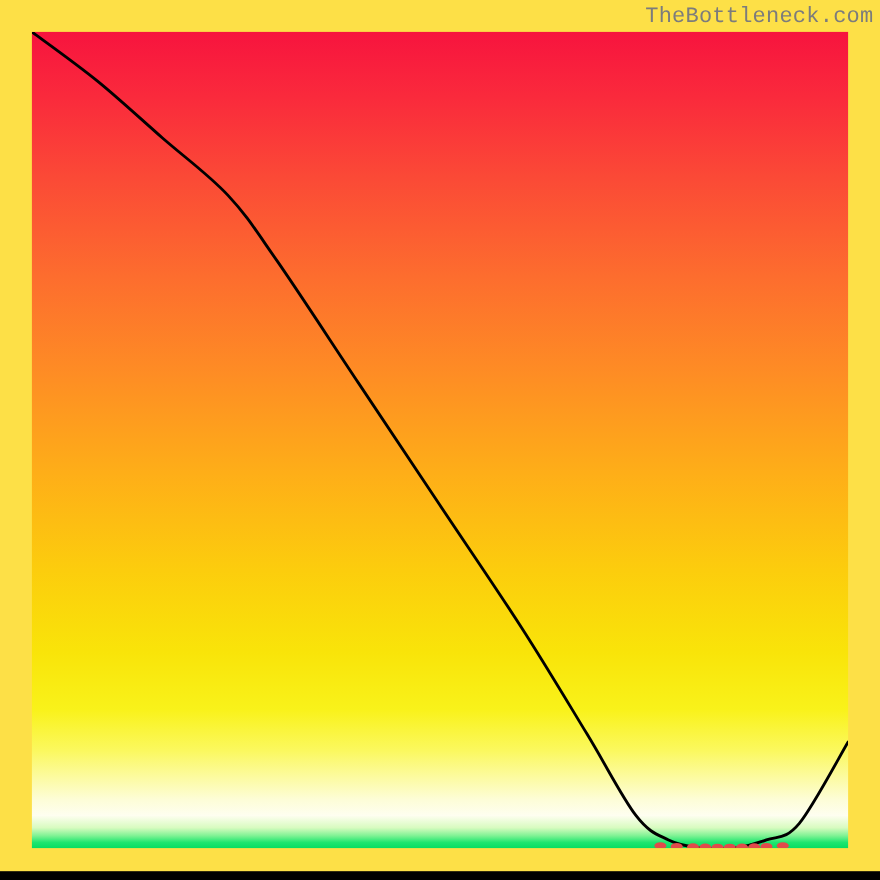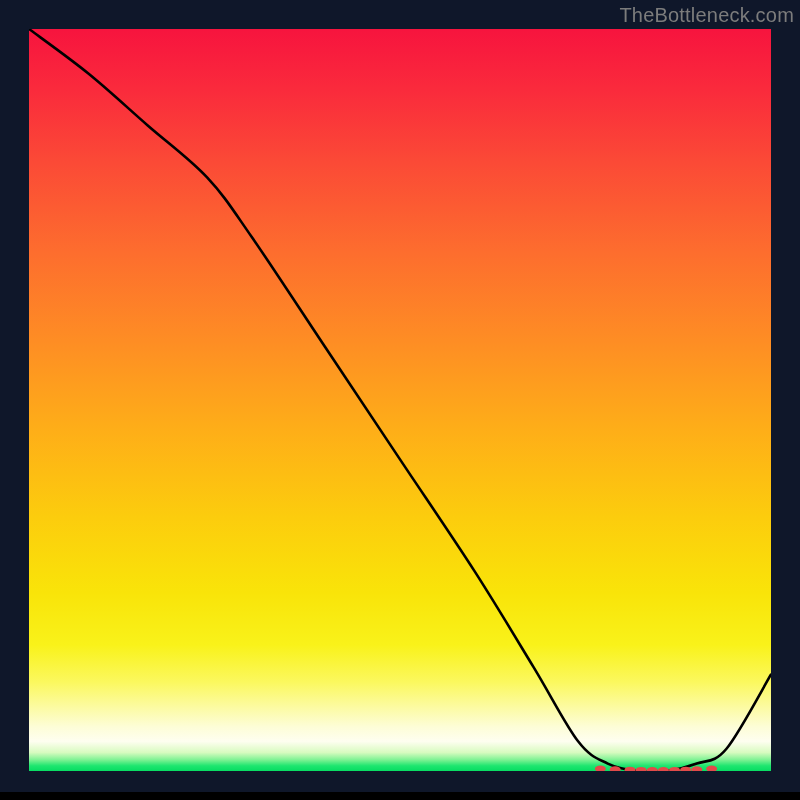--- a/index.html
+++ b/index.html
@@ -8,21 +8,22 @@
     width: 800px;
     height: 800px;
     background: #000;
     overflow: hidden;
     font-family: Arial, Helvetica, sans-serif;
   }
   .frame {
     position: relative;
     width: 800px;
     height: 792px;
-    background: #0f172a;
+    background: #fde047;
+    font-family: Liberation Mono, monospace;
   }
   .plot-area {
     
     position: absolute;
     left: 29px;
     top: 29px;
     width: 742px;   
     height: 742px;  
     
     background: linear-gradient(

